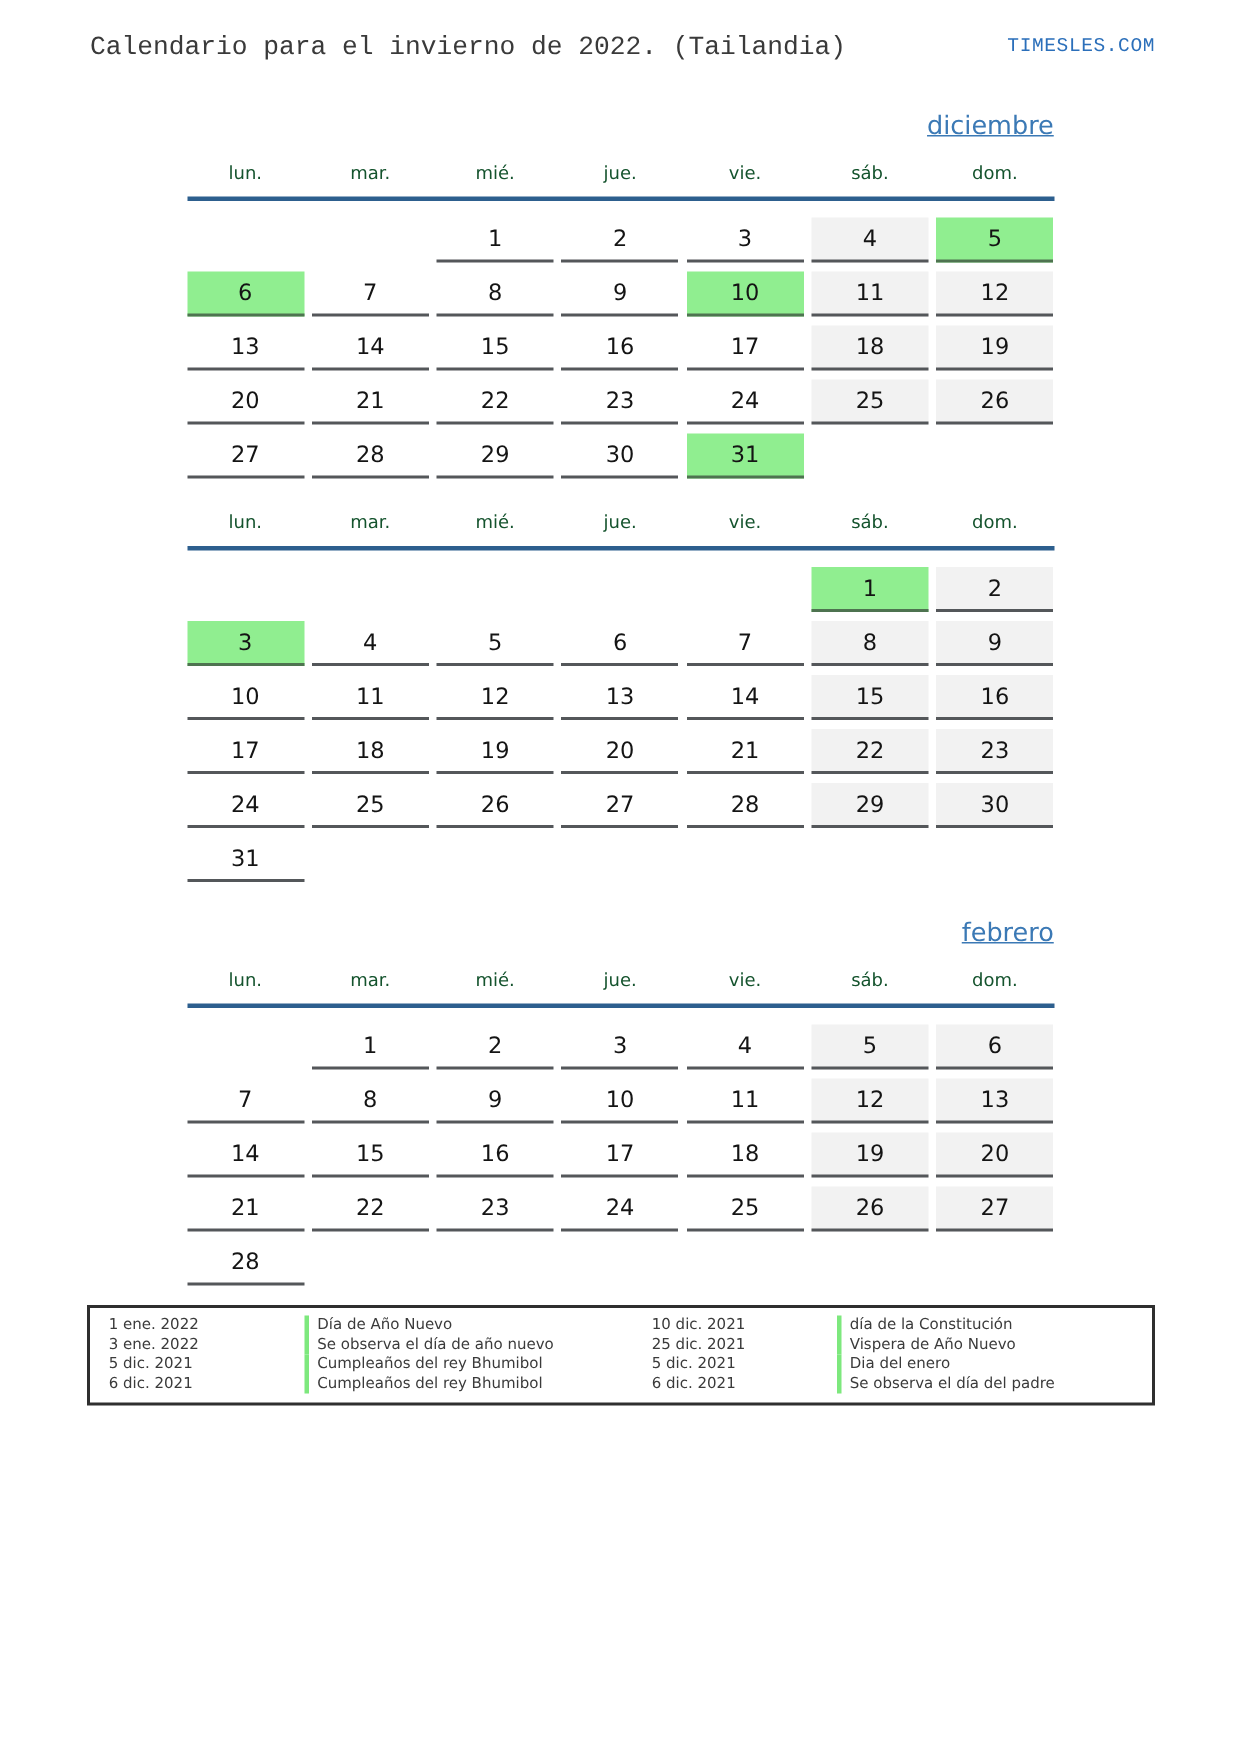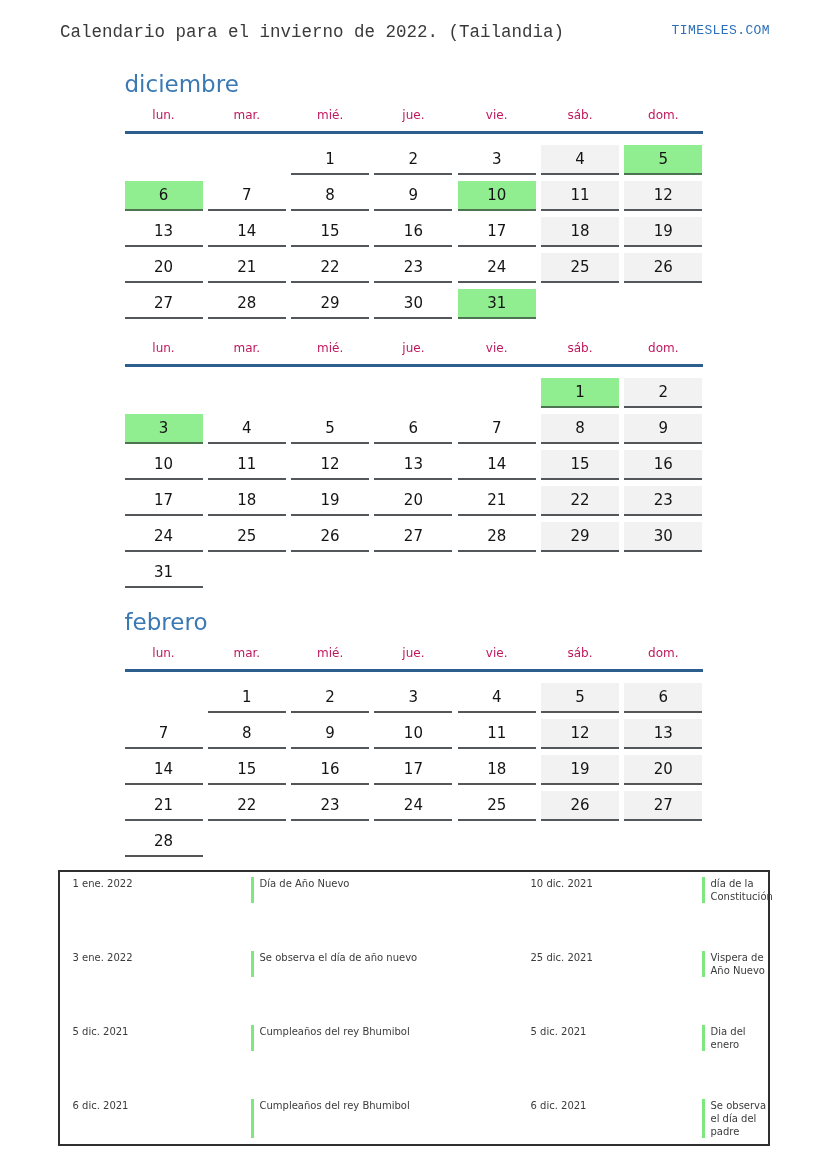--- a/index.html
+++ b/index.html
@@ -45,38 +45,39 @@
     color: var(--c-logo);
     margin-top: 3px;
     text-decoration: none;
     cursor: pointer;
     text-align: center;
   }
   .months { margin-top: 28px; }
   .month { width: 578px; margin: 0 auto; }
   .month + .month { margin-top: 22px; }
   .month-title {
-    text-align: left;
+    text-align: right;
     color: var(--c-month-title);
-    font-size: 23px;
+    font-size: 17px;
     font-weight: 400;
     line-height: 24px;
+    text-decoration: underline;
   }
   .weekdays {
     display: grid;
     grid-template-columns: repeat(7, 78px);
     column-gap: 5.3px;
     margin-top: 12px;
     padding-bottom: 9px;
     border-bottom: 3px solid var(--c-header-line);
   }
   .wd {
     text-align: center;
     font-size: 12px;
-    color: #be185d;
+    color: #14532d;
   }
   .days {
     display: grid;
     grid-template-columns: repeat(7, 78px);
     column-gap: 5.3px;
     row-gap: 6px;
     margin-top: 11px;
   }
   .day {
     width: 78px;
@@ -97,21 +98,20 @@
     margin: 13px auto 0 auto;
     border: 2px solid #2f2f2f;
     padding: 5px 0 6px 13px;
   }
   .legend-grid {
     display: grid;
     grid-template-columns: 130px 232px 123px 1fr;
     font-size: 10px;
     line-height: 13px;
     color: #3b3b3b;
-    gap: 48px;
   }
   .lg-date { padding-right: 4px; }
   .lg-name {
     border-left: 3px solid var(--c-legend-bar);
     padding-left: 6px;
   }
 </style>
 </head>
 <body>
 

